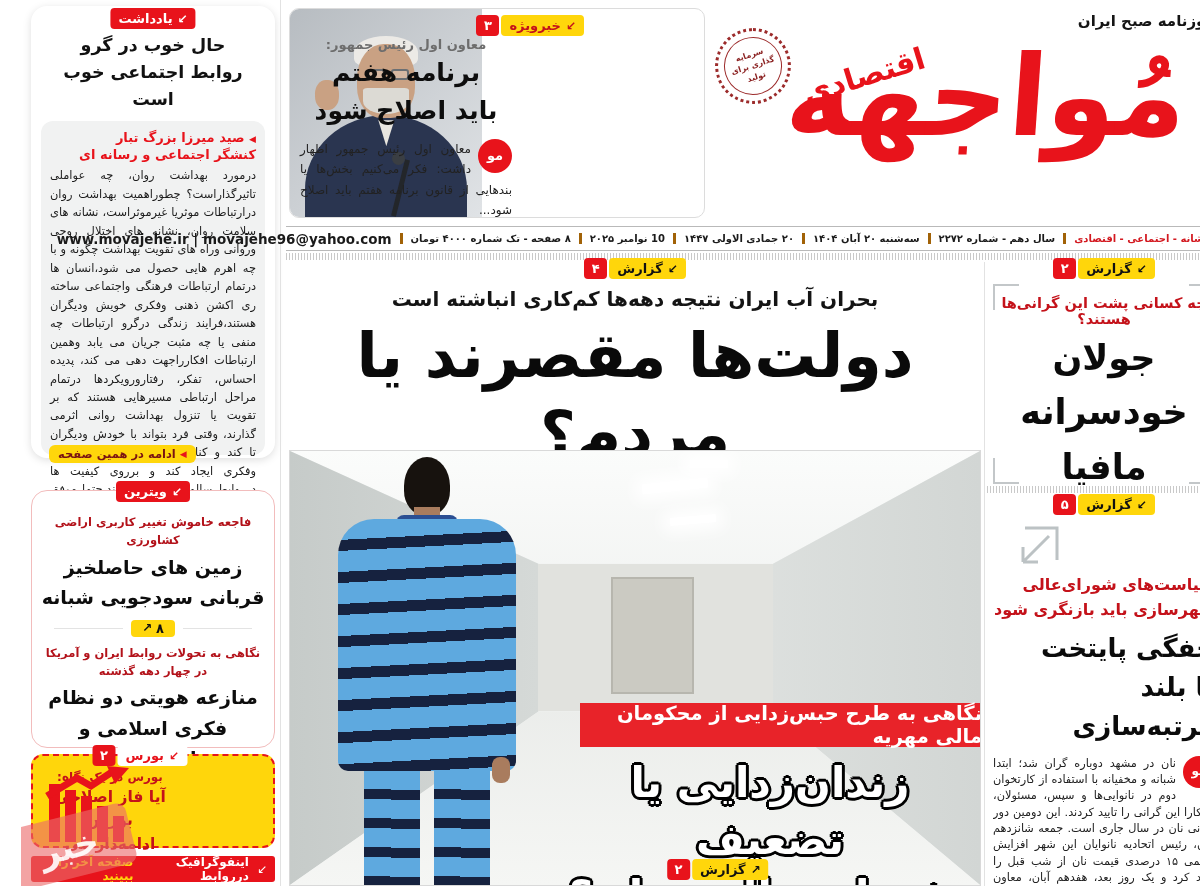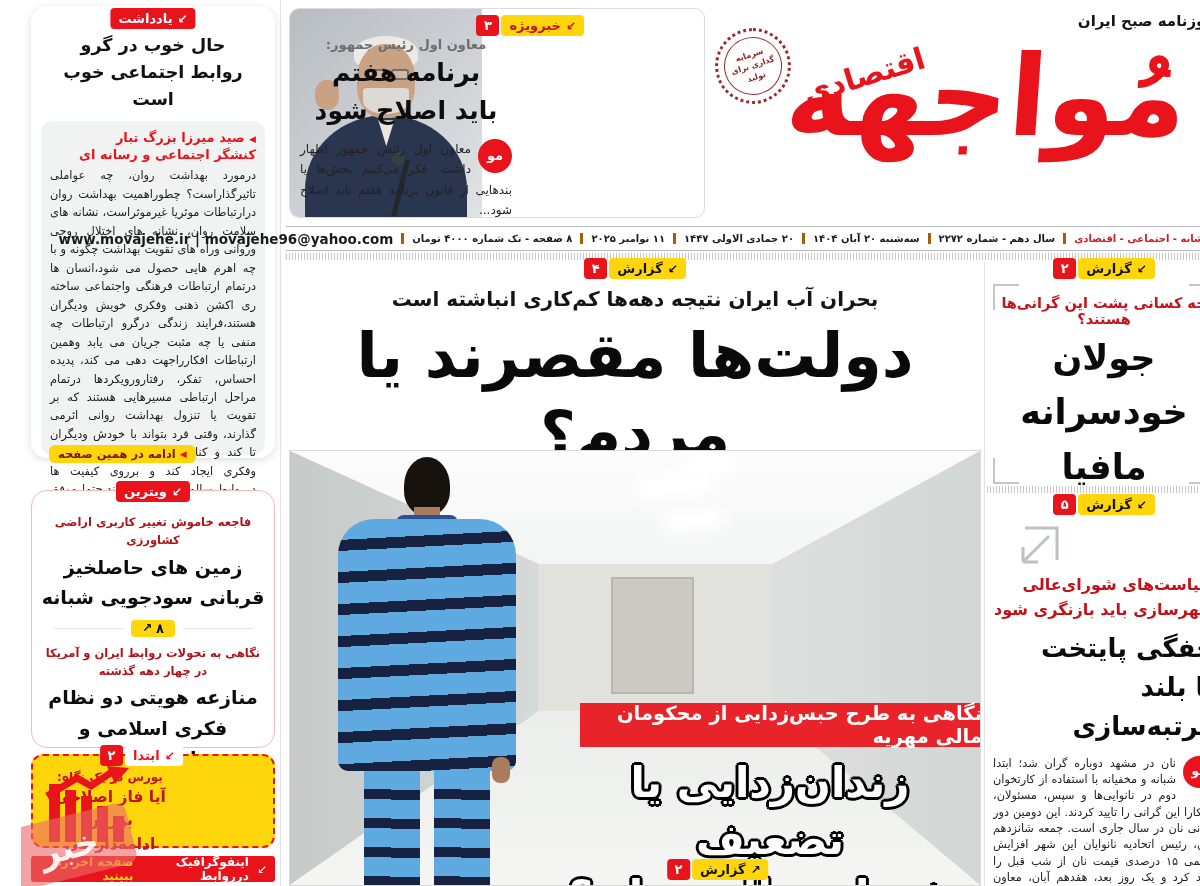--- a/index.html
+++ b/index.html
@@ -235,21 +235,21 @@
       <span>۳</span>
       <span class="t-arrow">↗</span>
     </span>
   </div>
 </div>
 
 <div class="abs bourse-card">
   <div class="tag white">
     <span class="t-label">
       <span class="t-arrow">↙</span>
-      <span>ابتدا</span>
+      <span>بورس</span>
     </span>
     <span class="t-num">۲</span>
   </div>
   <div class="b-chart">
     <div class="b-bars">
       <i style="height:26px"></i>
         <i style="height:36px"></i>
         <i style="height:46px"></i>
         <i style="height:52px"></i>
         <i style="height:58px"></i>
@@ -310,21 +310,21 @@
   </div>
   <div class="logo-sub" style="left:92px;">اقتصادی</div>
   <div class="logo-main">مُواجهه</div>
 </div>
 
 <div class="abs infobar">
   <span class="ib-item first">نشانه - اجتماعی - اقتصادی</span>
   <span class="ib-item">سال دهم - شماره ۲۲۷۲</span>
   <span class="ib-item">سه‌شنبه ۲۰ آبان ۱۴۰۴</span>
   <span class="ib-item">۲۰ جمادی الاولی ۱۴۴۷</span>
-  <span class="ib-item">۱۱ نوامبر ۲۰۲۵</span>
+  <span class="ib-item">10 نوامبر ۲۰۲۵</span>
   <span class="ib-item">۸ صفحه - تک شماره ۴۰۰۰ تومان</span>
   <span class="ib-item last">www.movajehe.ir | movajehe96@yahoo.com</span>
 </div>
 <div class="abs hatch infobar-hatch"></div>
 
 <div class="abs lead">
   <div class="center-row">
     <div class="tag">
       <span class="t-label">
         <span class="t-arrow">↙</span>

